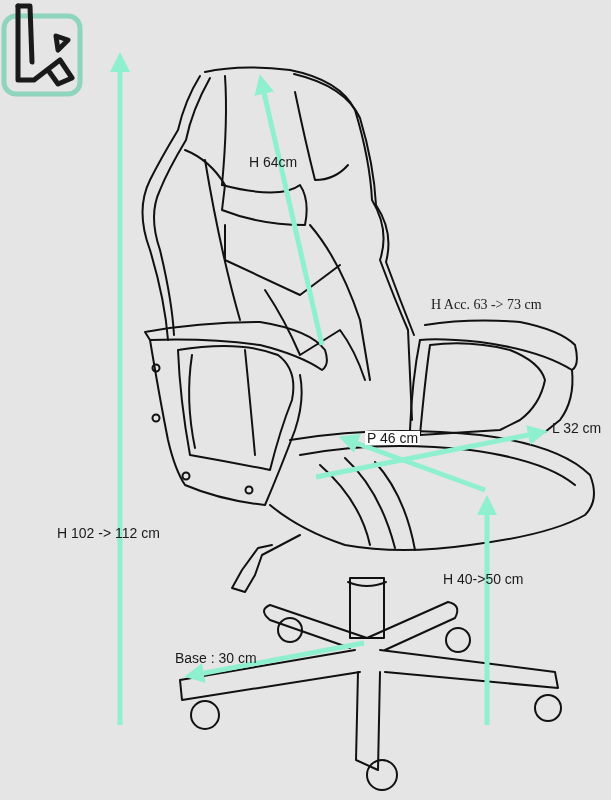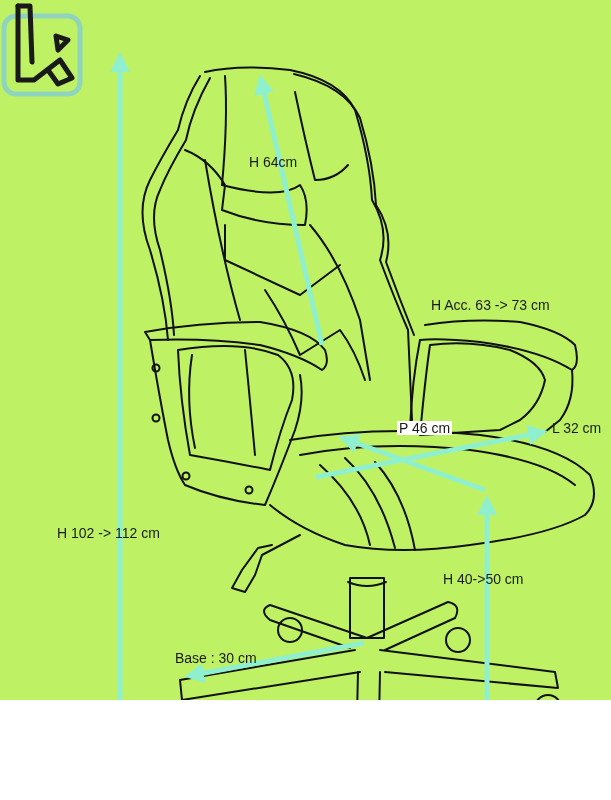--- a/index.html
+++ b/index.html
@@ -1,16 +1,16 @@
 <!DOCTYPE html>
 <html><head>
 <meta charset="utf-8">
 <style>
   html, body { margin: 0; padding: 0; background: #ffffff; }
-  #stage { position: relative; width: 611px; height: 700px; overflow: hidden; background: #bef264; font-family: "Liberation Sans", sans-serif; }
+  #stage { position: relative; width: 611px; height: 800px; overflow: hidden; background: #e5e5e5; font-family: "Liberation Sans", sans-serif; }
   svg.art { position: absolute; left: 0; top: 0; }
   .label { position: absolute; font-family: "Liberation Sans", sans-serif; font-size: 14px; color: #1a1a1a; white-space: nowrap; line-height: 1; background: transparent; }
   .label.bg { background: #ffffff; padding: 0 2px; }
 </style>
 </head>
 <body>
 
 <div id="stage">
 
   <svg class="art" width="90" height="100" viewBox="0 0 90 100" style="left:0;top:0;">
@@ -91,20 +91,20 @@
 
       <line x1="316" y1="477" x2="538" y2="433" marker-end="url(#ah)"></line>
 
       <line x1="487" y1="725" x2="487" y2="505" marker-end="url(#ah)"></line>
 
       <line x1="364" y1="643" x2="194" y2="675" marker-end="url(#ah)"></line>
     </g>
   </svg>
 
   <span class="label" style="left:249px;top:155px;">H 64cm</span>
-  <span class="label" style="left:431px;top:298px;">H Acc. 63 -&gt; 73 cm</span>
-  <span class="label bg" style="left:365px;top:421px;margin-left:32px;">P 46 cm</span>
+  <span class="label" style="left:431px;top:298px;font-family:Liberation Serif, serif;">H Acc. 63 -&gt; 73 cm</span>
+  <span class="label bg" style="left:365px;top:431px;">P 46 cm</span>
   <span class="label" style="left:552px;top:421px;">L 32 cm</span>
   <span class="label" style="left:57px;top:517px;margin-top:9px;">H 102 -&gt; 112 cm</span>
   <span class="label" style="left:443px;top:572px;">H 40-&gt;50 cm</span>
   <span class="label" style="left:175px;top:639px;margin-top:12px;">Base : 30 cm</span>
 
 </div>
 
 </body></html>

